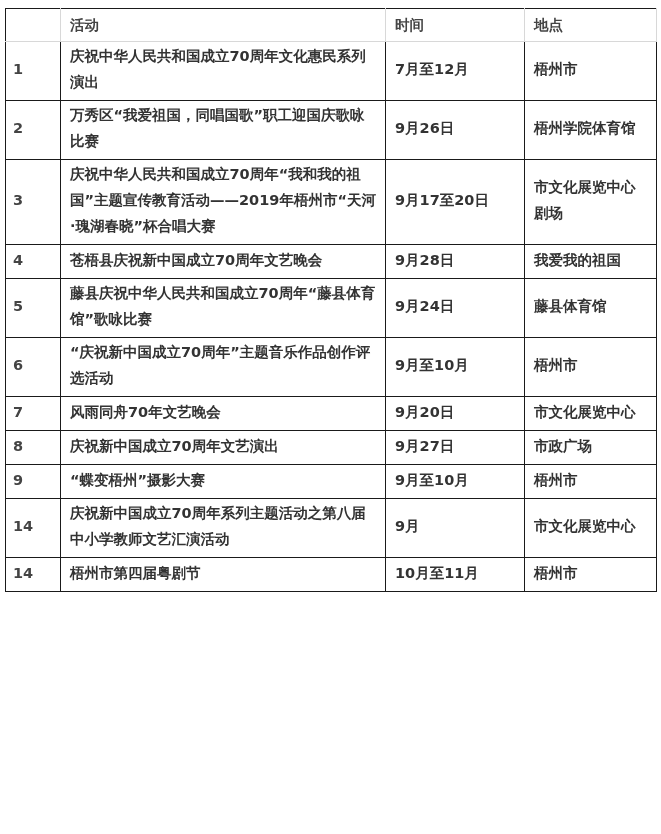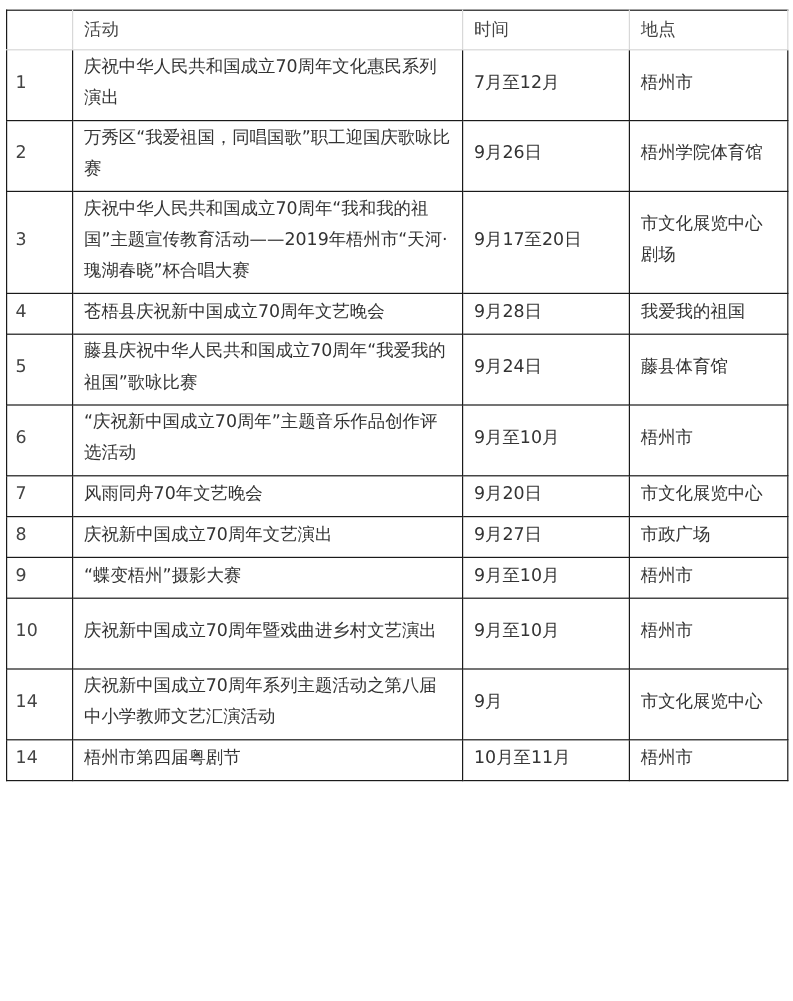--- a/index.html
+++ b/index.html
@@ -12,21 +12,21 @@
     font-size: 14.5px;
   }
   table.events col.c-no { width: 55px; }
   table.events col.c-act { width: 325px; }
   table.events col.c-time { width: 139px; }
   table.events col.c-place { width: 132px; }
   table.events td, table.events th {
     border: 1.5px solid #1a1a1a;
     padding: 0 8px 4px 9px;
     text-align: left; vertical-align: middle;
-    font-weight: normal;
+    font-weight: bold;
     line-height: 26px;
     word-break: break-all;
   }
   table.events thead th {
     border-top: 1.5px solid #1a1a1a;
     border-bottom: 1px solid #d8d8d8;
     border-left: 1px solid #d8d8d8;
     border-right: 1px solid #d8d8d8;
     height: 28px; padding-top: 2px; padding-bottom: 2px;
     color: #444444;
@@ -77,21 +77,21 @@
       <td>市文化展览中心剧场</td>
     </tr>
     <tr class="single">
       <td class="no">4</td>
       <td>苍梧县庆祝新中国成立70周年文艺晚会</td>
       <td>9月28日</td>
       <td>我爱我的祖国</td>
     </tr>
     <tr class="double">
       <td class="no">5</td>
-      <td>藤县庆祝中华人民共和国成立70周年“我爱我的祖国”歌咏比赛</td>
+      <td>藤县庆祝中华人民共和国成立70周年“藤县体育馆”歌咏比赛</td>
       <td>9月24日</td>
       <td>藤县体育馆</td>
     </tr>
     <tr class="double">
       <td class="no">6</td>
       <td>“庆祝新中国成立70周年”主题音乐作品创作评选活动</td>
       <td>9月至10月</td>
       <td>梧州市</td>
     </tr>
     <tr class="single">
@@ -106,26 +106,20 @@
       <td>9月27日</td>
       <td>市政广场</td>
     </tr>
     <tr class="single">
       <td class="no">9</td>
       <td>“蝶变梧州”摄影大赛</td>
       <td>9月至10月</td>
       <td>梧州市</td>
     </tr>
     <tr class="double">
-      <td class="no">10</td>
-      <td>庆祝新中国成立70周年暨戏曲进乡村文艺演出</td>
-      <td>9月至10月</td>
-      <td>梧州市</td>
-    </tr>
-    <tr class="double">
       <td class="no">14</td>
       <td>庆祝新中国成立70周年系列主题活动之第八届中小学教师文艺汇演活动</td>
       <td>9月</td>
       <td>市文化展览中心</td>
     </tr>
     <tr class="single">
       <td class="no">14</td>
       <td>梧州市第四届粤剧节</td>
       <td>10月至11月</td>
       <td>梧州市</td>

